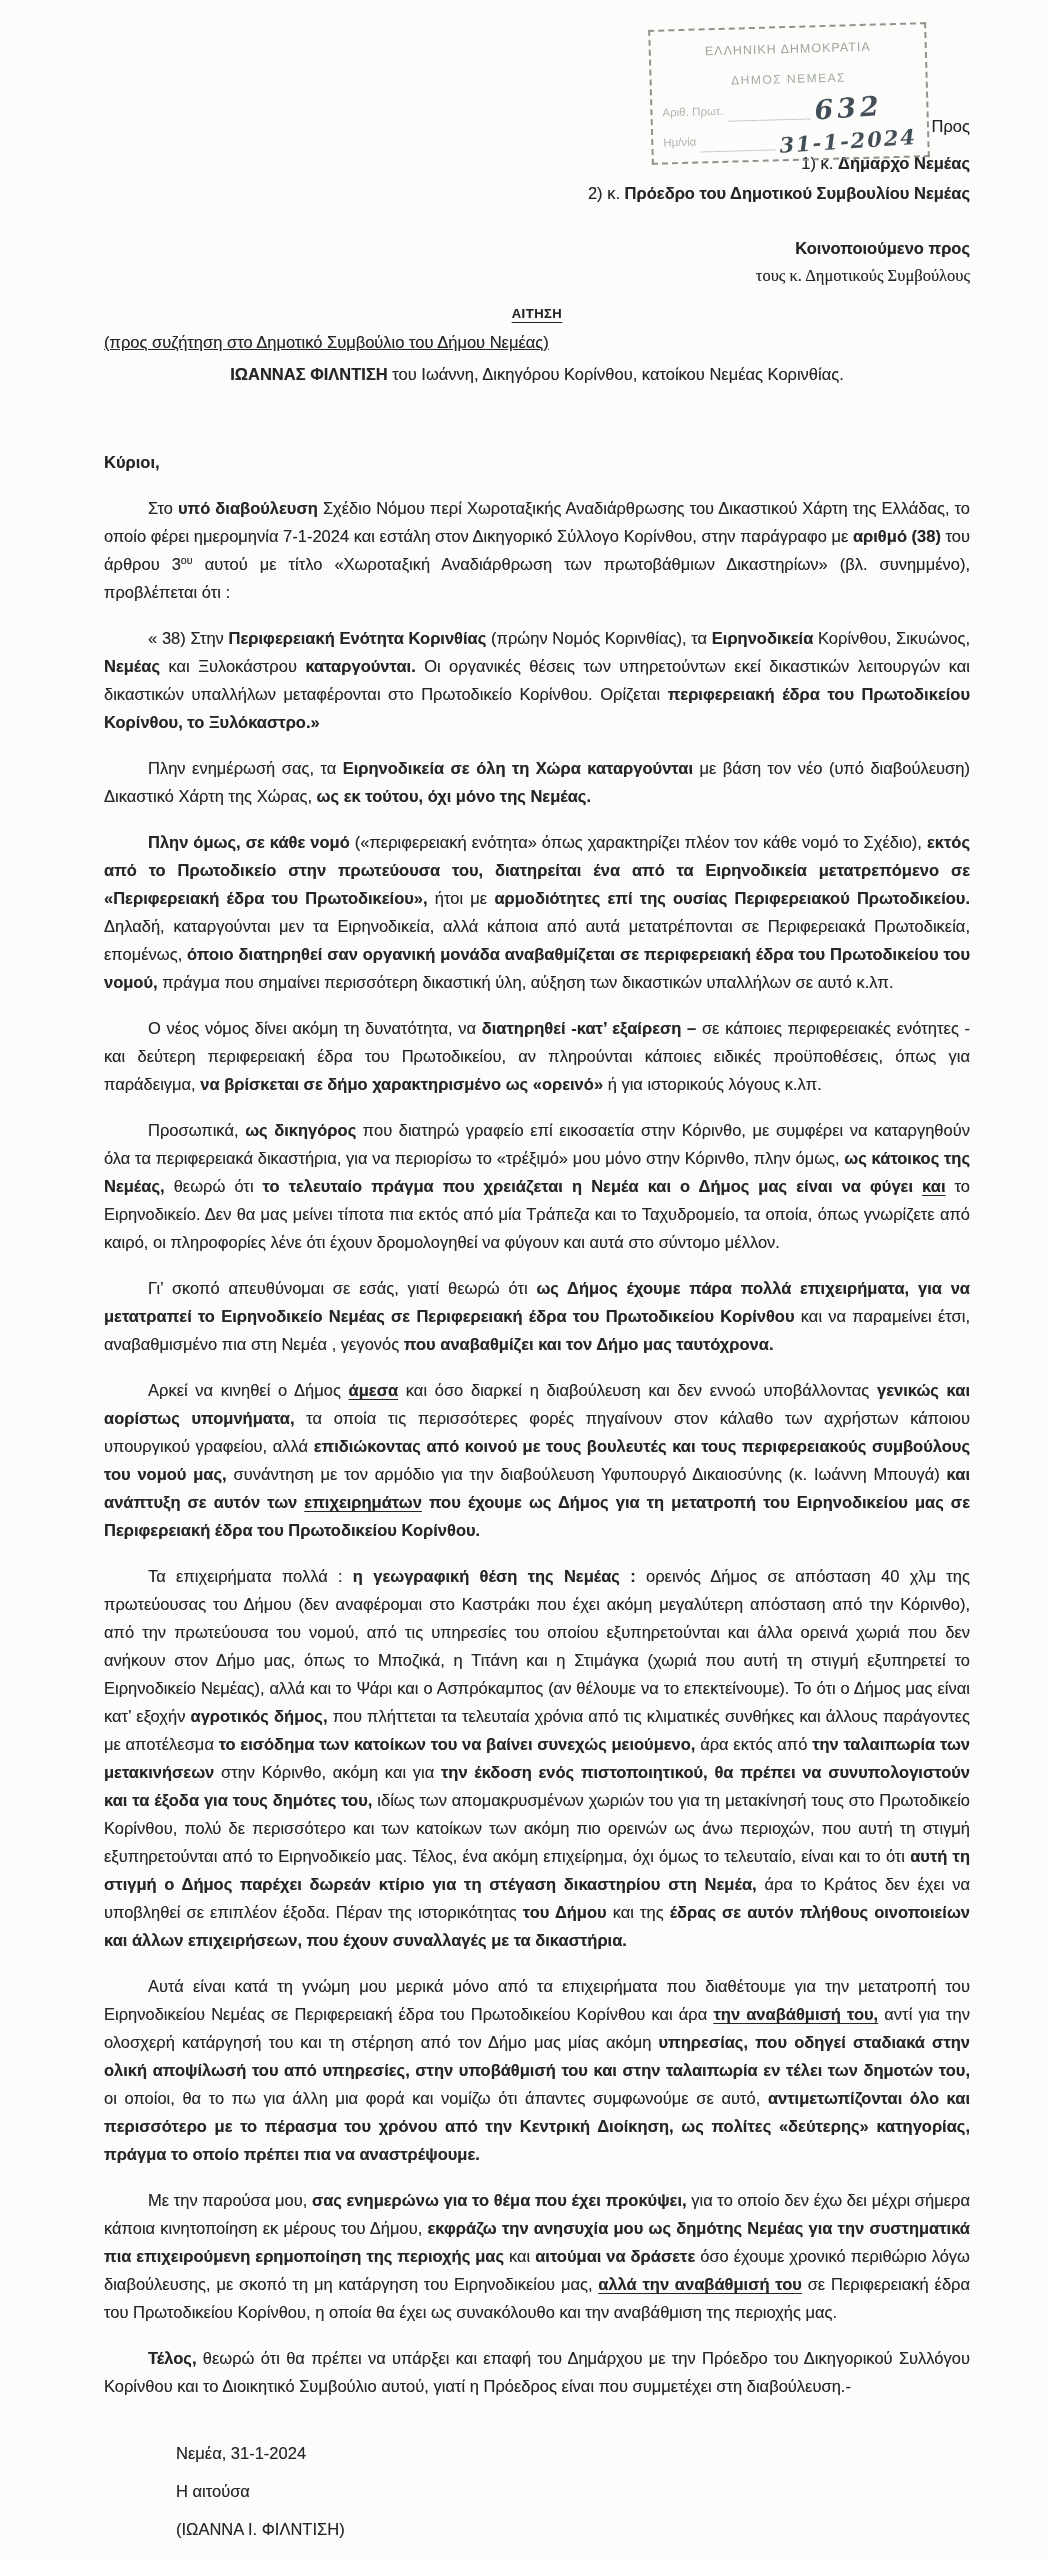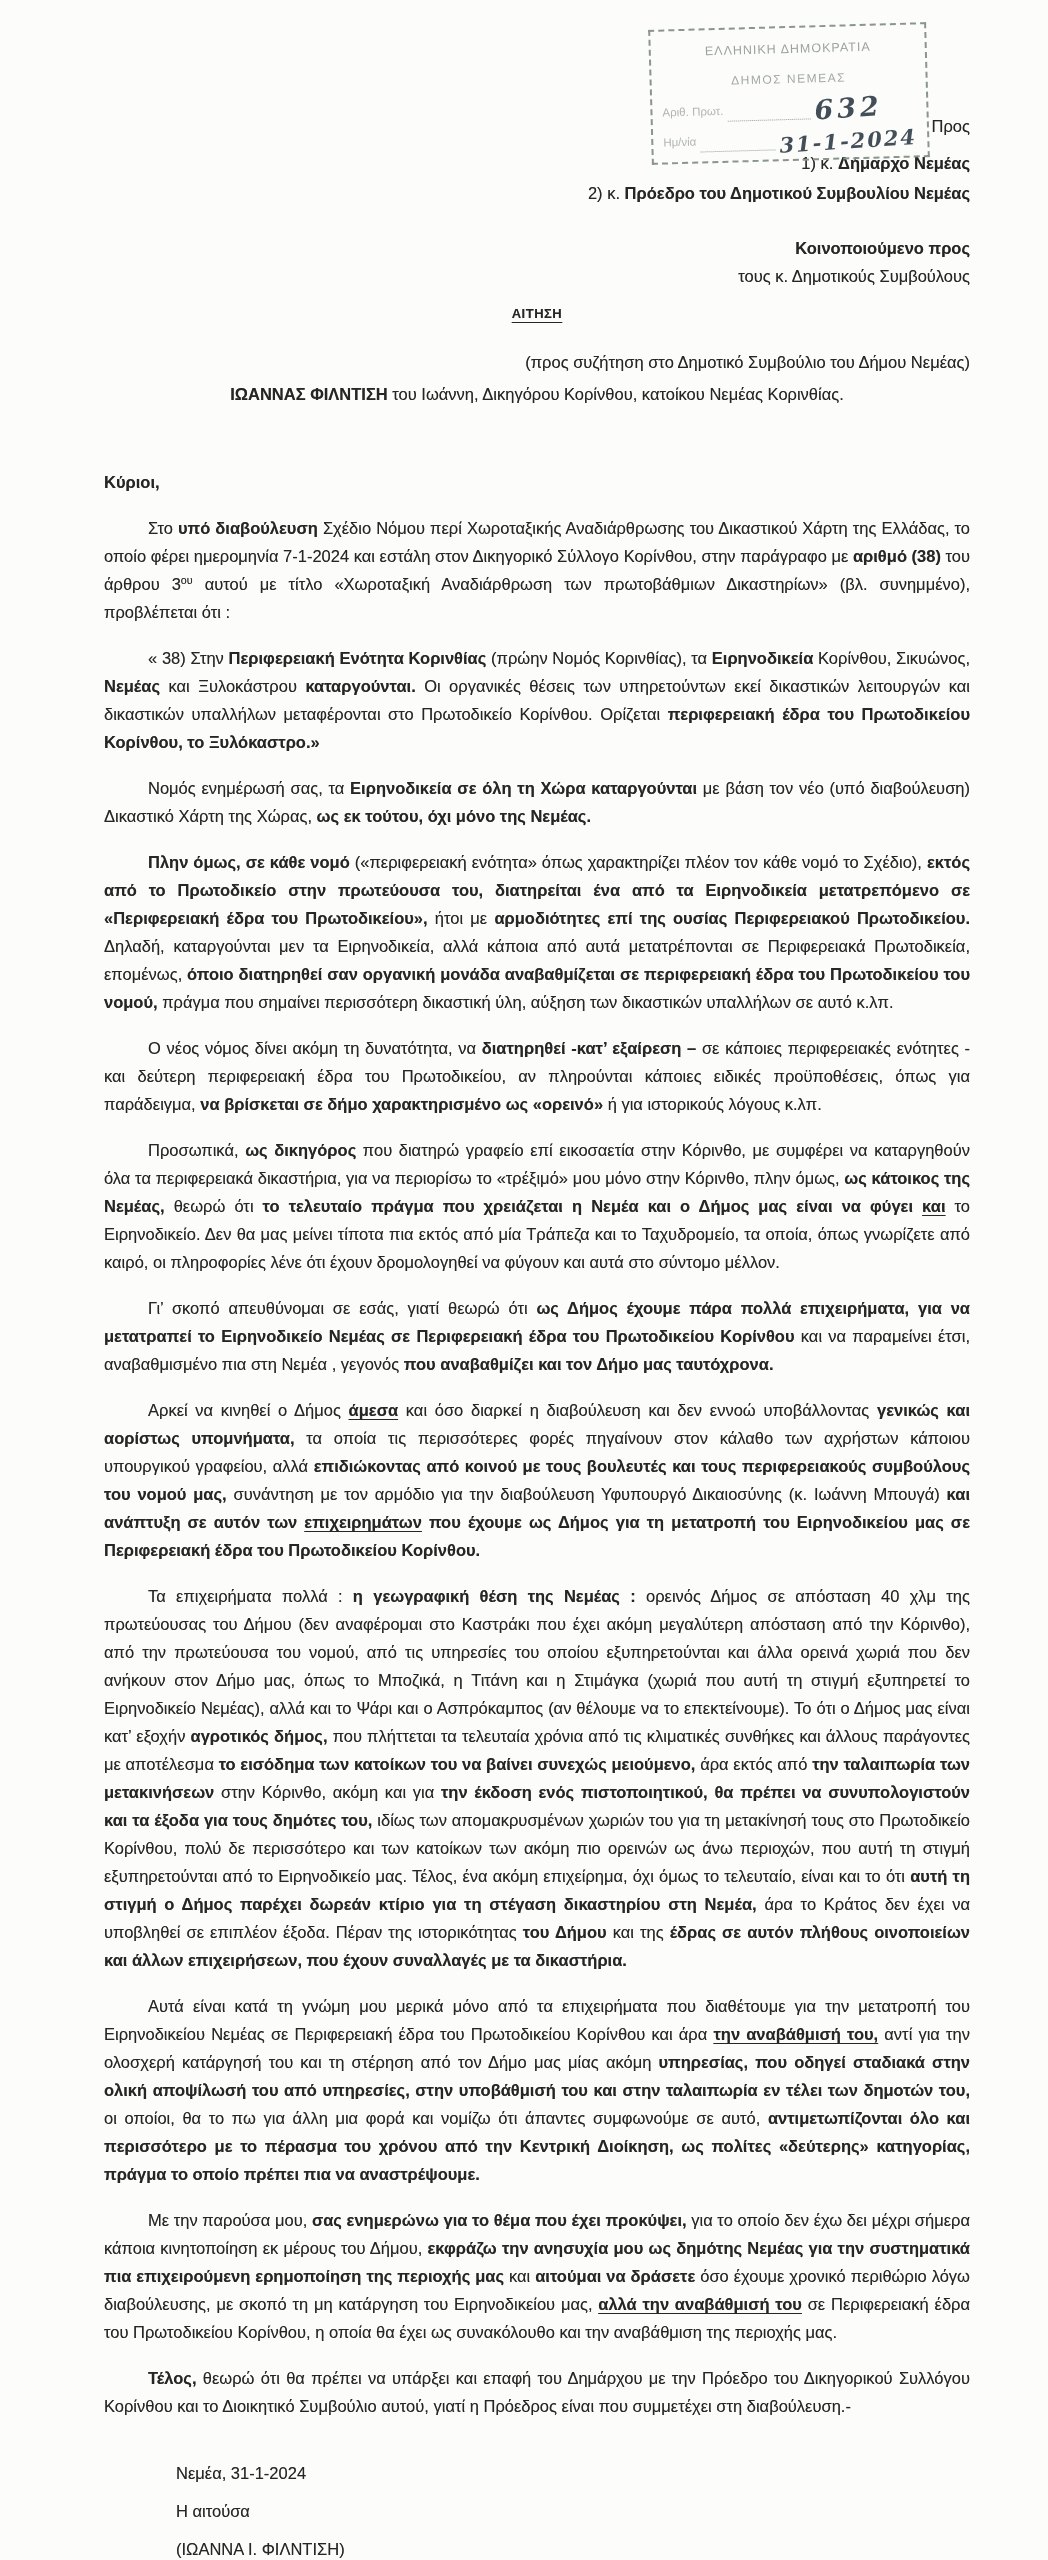--- a/index.html
+++ b/index.html
@@ -45,27 +45,27 @@
     color:var(--handwriting,#303d47);
     transform:rotate(-2deg);
     line-height:1;
   }
   .stamp-number{font-size:27px;margin-right:34px;letter-spacing:4px;}
   .stamp-date{font-size:21px;letter-spacing:2px;}
 
   .to-label{margin-top:112px;text-align:right;}
   .to-list{margin-top:8px;text-align:right;line-height:30px;}
   .cc-label{margin-top:26px;text-align:right;}
-  .cc-value{text-align:right;}
+  .cc-value{text-align:right;font-family:Liberation Serif, serif;}
 
   .title{
     margin-top:10px;text-align:center;font-weight:700;font-size:13px;
     text-decoration:underline;text-underline-offset:4px;letter-spacing:.5px;
   }
-  .subtitle{margin-top:20px;text-align:right;}
+  .subtitle{text-align:left;text-decoration:underline;}
   .applicant{margin-top:4px;text-align:center;}
 
   .salutation{margin-top:60px;font-weight:700;}
 
   .para{
     margin:18px 0 0 0;
     text-align:justify;
     text-indent:44px;
   }
   sup{font-size:.65em;line-height:0;}
@@ -103,21 +103,21 @@
   <div class="cc-value">τους  κ. Δημοτικούς Συμβούλους</div>
 
   <div class="title">ΑΙΤΗΣΗ</div>
   <div class="subtitle">(προς συζήτηση στο  Δημοτικό Συμβούλιο του Δήμου Νεμέας)</div>
   <div class="applicant"><span class="seg-b">ΙΩΑΝΝΑΣ ΦΙΛΝΤΙΣΗ</span><span> του Ιωάννη,  Δικηγόρου Κορίνθου, κατοίκου Νεμέας Κορινθίας.</span></div>
 
   <div class="salutation">Κύριοι,</div>
 
   <p class="para"><span>Στο </span><span class="seg-b">υπό διαβούλευση</span><span> Σχέδιο Νόμου περί Χωροταξικής Αναδιάρθρωσης του Δικαστικού Χάρτη της Ελλάδας, το οποίο φέρει ημερομηνία 7-1-2024 και εστάλη στον Δικηγορικό Σύλλογο Κορίνθου, στην παράγραφο με </span><span class="seg-b">αριθμό (38)</span><span> του άρθρου 3</span><sup>ου</sup><span> αυτού με τίτλο «Χωροταξική Αναδιάρθρωση των πρωτοβάθμιων Δικαστηρίων» (βλ. συνημμένο), προβλέπεται ότι :</span></p>
   <p class="para"><span>« 38) Στην  </span><span class="seg-b">Περιφερειακή Ενότητα Κορινθίας</span><span> (πρώην Νομός Κορινθίας), τα </span><span class="seg-b">Ειρηνοδικεία</span><span> Κορίνθου, Σικυώνος, </span><span class="seg-b">Νεμέας</span><span> και Ξυλοκάστρου </span><span class="seg-b">καταργούνται.</span><span> Οι οργανικές θέσεις των υπηρετούντων εκεί δικαστικών λειτουργών και δικαστικών υπαλλήλων μεταφέρονται στο Πρωτοδικείο Κορίνθου. Ορίζεται </span><span class="seg-b">περιφερειακή έδρα του Πρωτοδικείου Κορίνθου, το Ξυλόκαστρο.»</span></p>
-  <p class="para"><span>Νομός ενημέρωσή σας, τα </span><span class="seg-b">Ειρηνοδικεία σε όλη τη Χώρα καταργούνται</span><span> με βάση τον νέο (υπό διαβούλευση) Δικαστικό  Χάρτη της  Χώρας, </span><span class="seg-b">ως εκ τούτου, όχι μόνο της Νεμέας.</span></p>
+  <p class="para"><span>Πλην ενημέρωσή σας, τα </span><span class="seg-b">Ειρηνοδικεία σε όλη τη Χώρα καταργούνται</span><span> με βάση τον νέο (υπό διαβούλευση) Δικαστικό  Χάρτη της  Χώρας, </span><span class="seg-b">ως εκ τούτου, όχι μόνο της Νεμέας.</span></p>
   <p class="para"><span class="seg-b">Πλην όμως, σε κάθε νομό</span><span> («περιφερειακή ενότητα» όπως χαρακτηρίζει πλέον τον κάθε νομό το Σχέδιο), </span><span class="seg-b">εκτός από το Πρωτοδικείο  στην πρωτεύουσα του, διατηρείται ένα από τα Ειρηνοδικεία μετατρεπόμενο σε «Περιφερειακή έδρα του Πρωτοδικείου»,</span><span> ήτοι με </span><span class="seg-b">αρμοδιότητες επί της ουσίας Περιφερειακού Πρωτοδικείου.</span><span> Δηλαδή, καταργούνται μεν τα Ειρηνοδικεία, αλλά κάποια από αυτά μετατρέπονται σε Περιφερειακά Πρωτοδικεία, επομένως, </span><span class="seg-b">όποιο διατηρηθεί σαν οργανική μονάδα αναβαθμίζεται σε περιφερειακή έδρα του  Πρωτοδικείου του νομού,</span><span> πράγμα που σημαίνει περισσότερη δικαστική ύλη, αύξηση των δικαστικών υπαλλήλων σε αυτό κ.λπ.</span></p>
   <p class="para"><span>Ο νέος νόμος δίνει ακόμη τη δυνατότητα, να </span><span class="seg-b">διατηρηθεί  -κατ’ εξαίρεση –</span><span> σε κάποιες περιφερειακές  ενότητες -  και δεύτερη  περιφερειακή έδρα του Πρωτοδικείου, αν πληρούνται κάποιες ειδικές προϋποθέσεις, όπως για παράδειγμα, </span><span class="seg-b">να βρίσκεται σε δήμο χαρακτηρισμένο ως «ορεινό»</span><span> ή για ιστορικούς λόγους κ.λπ.</span></p>
   <p class="para"><span>Προσωπικά, </span><span class="seg-b">ως δικηγόρος</span><span> που διατηρώ γραφείο επί εικοσαετία στην Κόρινθο, με συμφέρει να καταργηθούν όλα τα περιφερειακά δικαστήρια, για να περιορίσω το «τρέξιμό» μου μόνο στην Κόρινθο, πλην όμως, </span><span class="seg-b">ως κάτοικος της Νεμέας,</span><span> θεωρώ ότι </span><span class="seg-b">το τελευταίο πράγμα που χρειάζεται η Νεμέα και ο Δήμος μας είναι να φύγει </span><span class="seg-b seg-u">και</span><span> το Ειρηνοδικείο. Δεν θα μας μείνει τίποτα πια εκτός από μία Τράπεζα και το Ταχυδρομείο, τα οποία,  όπως γνωρίζετε από καιρό, οι πληροφορίες λένε ότι έχουν δρομολογηθεί να φύγουν και αυτά στο σύντομο μέλλον.</span></p>
   <p class="para"><span>Γι’ σκοπό απευθύνομαι σε εσάς, γιατί θεωρώ ότι  </span><span class="seg-b">ως Δήμος έχουμε πάρα πολλά επιχειρήματα, για να μετατραπεί το Ειρηνοδικείο Νεμέας σε Περιφερειακή έδρα του Πρωτοδικείου Κορίνθου</span><span> και να παραμείνει έτσι, αναβαθμισμένο πια  στη Νεμέα , γεγονός </span><span class="seg-b">που αναβαθμίζει και τον Δήμο μας ταυτόχρονα.</span></p>
   <p class="para"><span>Αρκεί να κινηθεί ο Δήμος </span><span class="seg-b seg-u">άμεσα</span><span> και όσο διαρκεί η διαβούλευση και δεν εννοώ  υποβάλλοντας </span><span class="seg-b">γενικώς και αορίστως υπομνήματα,</span><span> τα οποία τις περισσότερες φορές πηγαίνουν στον κάλαθο των αχρήστων κάποιου υπουργικού γραφείου, αλλά </span><span class="seg-b">επιδιώκοντας από κοινού με τους βουλευτές και τους περιφερειακούς συμβούλους του νομού μας,</span><span> συνάντηση με τον αρμόδιο για την διαβούλευση Υφυπουργό Δικαιοσύνης  (κ. Ιωάννη Μπουγά) </span><span class="seg-b">και ανάπτυξη σε αυτόν των </span><span class="seg-b seg-u">επιχειρημάτων</span><span class="seg-b"> που έχουμε ως Δήμος για τη μετατροπή του Ειρηνοδικείου μας σε Περιφερειακή  έδρα του Πρωτοδικείου Κορίνθου.</span></p>
   <p class="para"><span>Τα επιχειρήματα πολλά : </span><span class="seg-b">η γεωγραφική θέση της Νεμέας :</span><span>  ορεινός Δήμος σε απόσταση 40 χλμ της πρωτεύουσας του Δήμου (δεν αναφέρομαι στο Καστράκι που έχει ακόμη μεγαλύτερη απόσταση από την Κόρινθο), από την πρωτεύουσα του νομού, από τις υπηρεσίες του οποίου εξυπηρετούνται και άλλα ορεινά χωριά που δεν ανήκουν στον Δήμο μας, όπως  το Μποζικά, η Τιτάνη και η Στιμάγκα (χωριά που αυτή τη στιγμή εξυπηρετεί το Ειρηνοδικείο Νεμέας), αλλά  και το  Ψάρι και ο Ασπρόκαμπος (αν θέλουμε να το επεκτείνουμε). Το ότι ο Δήμος μας είναι κατ’ εξοχήν </span><span class="seg-b">αγροτικός δήμος,</span><span> που πλήττεται τα τελευταία χρόνια από τις κλιματικές συνθήκες και άλλους παράγοντες με αποτέλεσμα </span><span class="seg-b">το εισόδημα των κατοίκων του να βαίνει συνεχώς μειούμενο,</span><span> άρα εκτός από </span><span class="seg-b">την ταλαιπωρία των μετακινήσεων</span><span> στην Κόρινθο, ακόμη και για </span><span class="seg-b">την έκδοση ενός πιστοποιητικού, θα πρέπει να συνυπολογιστούν και τα έξοδα για τους δημότες του,</span><span> ιδίως των απομακρυσμένων χωριών του για τη μετακίνησή τους στο Πρωτοδικείο Κορίνθου, πολύ δε περισσότερο και των κατοίκων των ακόμη πιο ορεινών ως άνω περιοχών, που αυτή τη στιγμή εξυπηρετούνται από το Ειρηνοδικείο μας. Τέλος, ένα ακόμη επιχείρημα, όχι όμως το τελευταίο, είναι και το  ότι </span><span class="seg-b">αυτή τη στιγμή ο Δήμος παρέχει δωρεάν κτίριο για τη στέγαση δικαστηρίου στη Νεμέα,</span><span> άρα το Κράτος δεν έχει να υποβληθεί σε επιπλέον έξοδα. Πέραν της ιστορικότητας </span><span class="seg-b">του Δήμου</span><span> και της </span><span class="seg-b">έδρας σε αυτόν πλήθους οινοποιείων και άλλων επιχειρήσεων, που έχουν συναλλαγές με τα δικαστήρια.</span></p>
   <p class="para"><span>Αυτά είναι κατά τη γνώμη μου μερικά μόνο από τα επιχειρήματα που διαθέτουμε για την μετατροπή του Ειρηνοδικείου Νεμέας σε Περιφερειακή έδρα του Πρωτοδικείου Κορίνθου και άρα </span><span class="seg-b seg-u">την αναβάθμισή του,</span><span> αντί για την ολοσχερή κατάργησή του και τη στέρηση από τον Δήμο μας μίας ακόμη </span><span class="seg-b">υπηρεσίας, που οδηγεί σταδιακά στην ολική αποψίλωσή του από υπηρεσίες, στην υποβάθμισή του και στην ταλαιπωρία εν τέλει των δημοτών του,</span><span> οι οποίοι, θα το πω για άλλη μια φορά και νομίζω ότι άπαντες συμφωνούμε σε αυτό, </span><span class="seg-b">αντιμετωπίζονται όλο και περισσότερο με το πέρασμα του χρόνου από την Κεντρική Διοίκηση, ως πολίτες «δεύτερης» κατηγορίας, πράγμα το οποίο  πρέπει πια να αναστρέψουμε.</span></p>
   <p class="para"><span>Με την παρούσα μου, </span><span class="seg-b">σας ενημερώνω για το θέμα που έχει προκύψει,</span><span> για το οποίο δεν έχω δει μέχρι σήμερα κάποια κινητοποίηση εκ μέρους του Δήμου, </span><span class="seg-b">εκφράζω την ανησυχία μου ως δημότης Νεμέας για την συστηματικά  πια επιχειρούμενη ερημοποίηση της περιοχής μας</span><span> και </span><span class="seg-b">αιτούμαι να δράσετε</span><span> όσο έχουμε χρονικό περιθώριο λόγω διαβούλευσης, με σκοπό  τη μη κατάργηση του Ειρηνοδικείου μας, </span><span class="seg-b seg-u">αλλά την αναβάθμισή του</span><span> σε Περιφερειακή  έδρα του Πρωτοδικείου Κορίνθου, η οποία θα έχει ως συνακόλουθο και την αναβάθμιση της περιοχής μας.</span></p>
   <p class="para"><span class="seg-b">Τέλος,</span><span> θεωρώ ότι  θα πρέπει να υπάρξει και επαφή του Δημάρχου με την Πρόεδρο του Δικηγορικού Συλλόγου Κορίνθου και το Διοικητικό Συμβούλιο αυτού, γιατί η Πρόεδρος είναι που συμμετέχει στη διαβούλευση.-</span></p>
 

